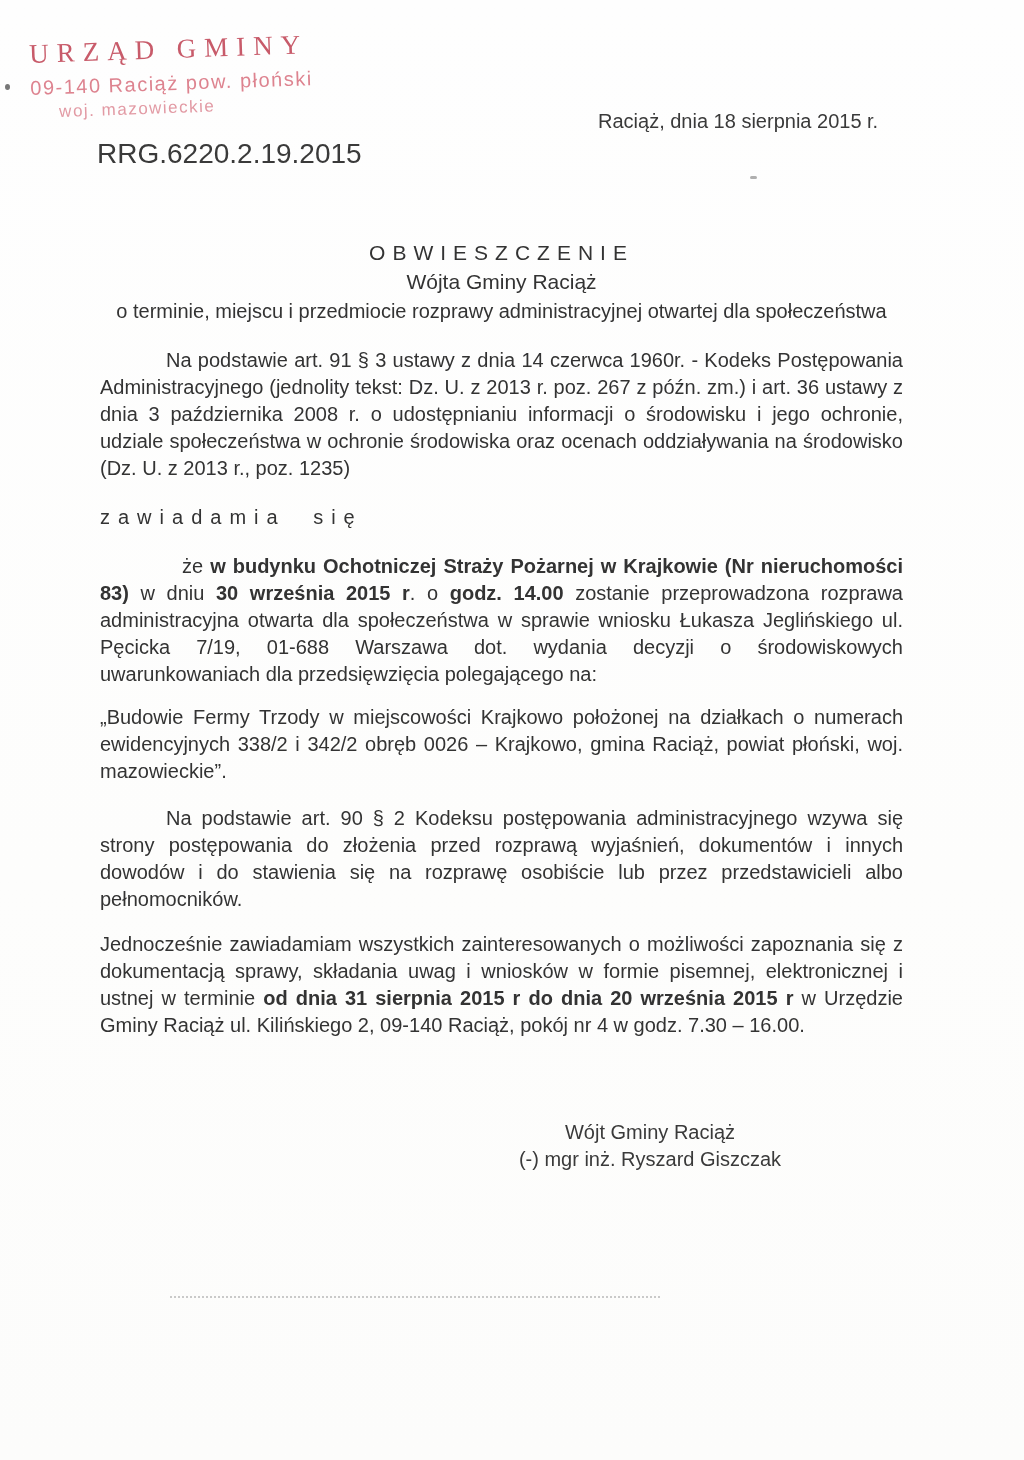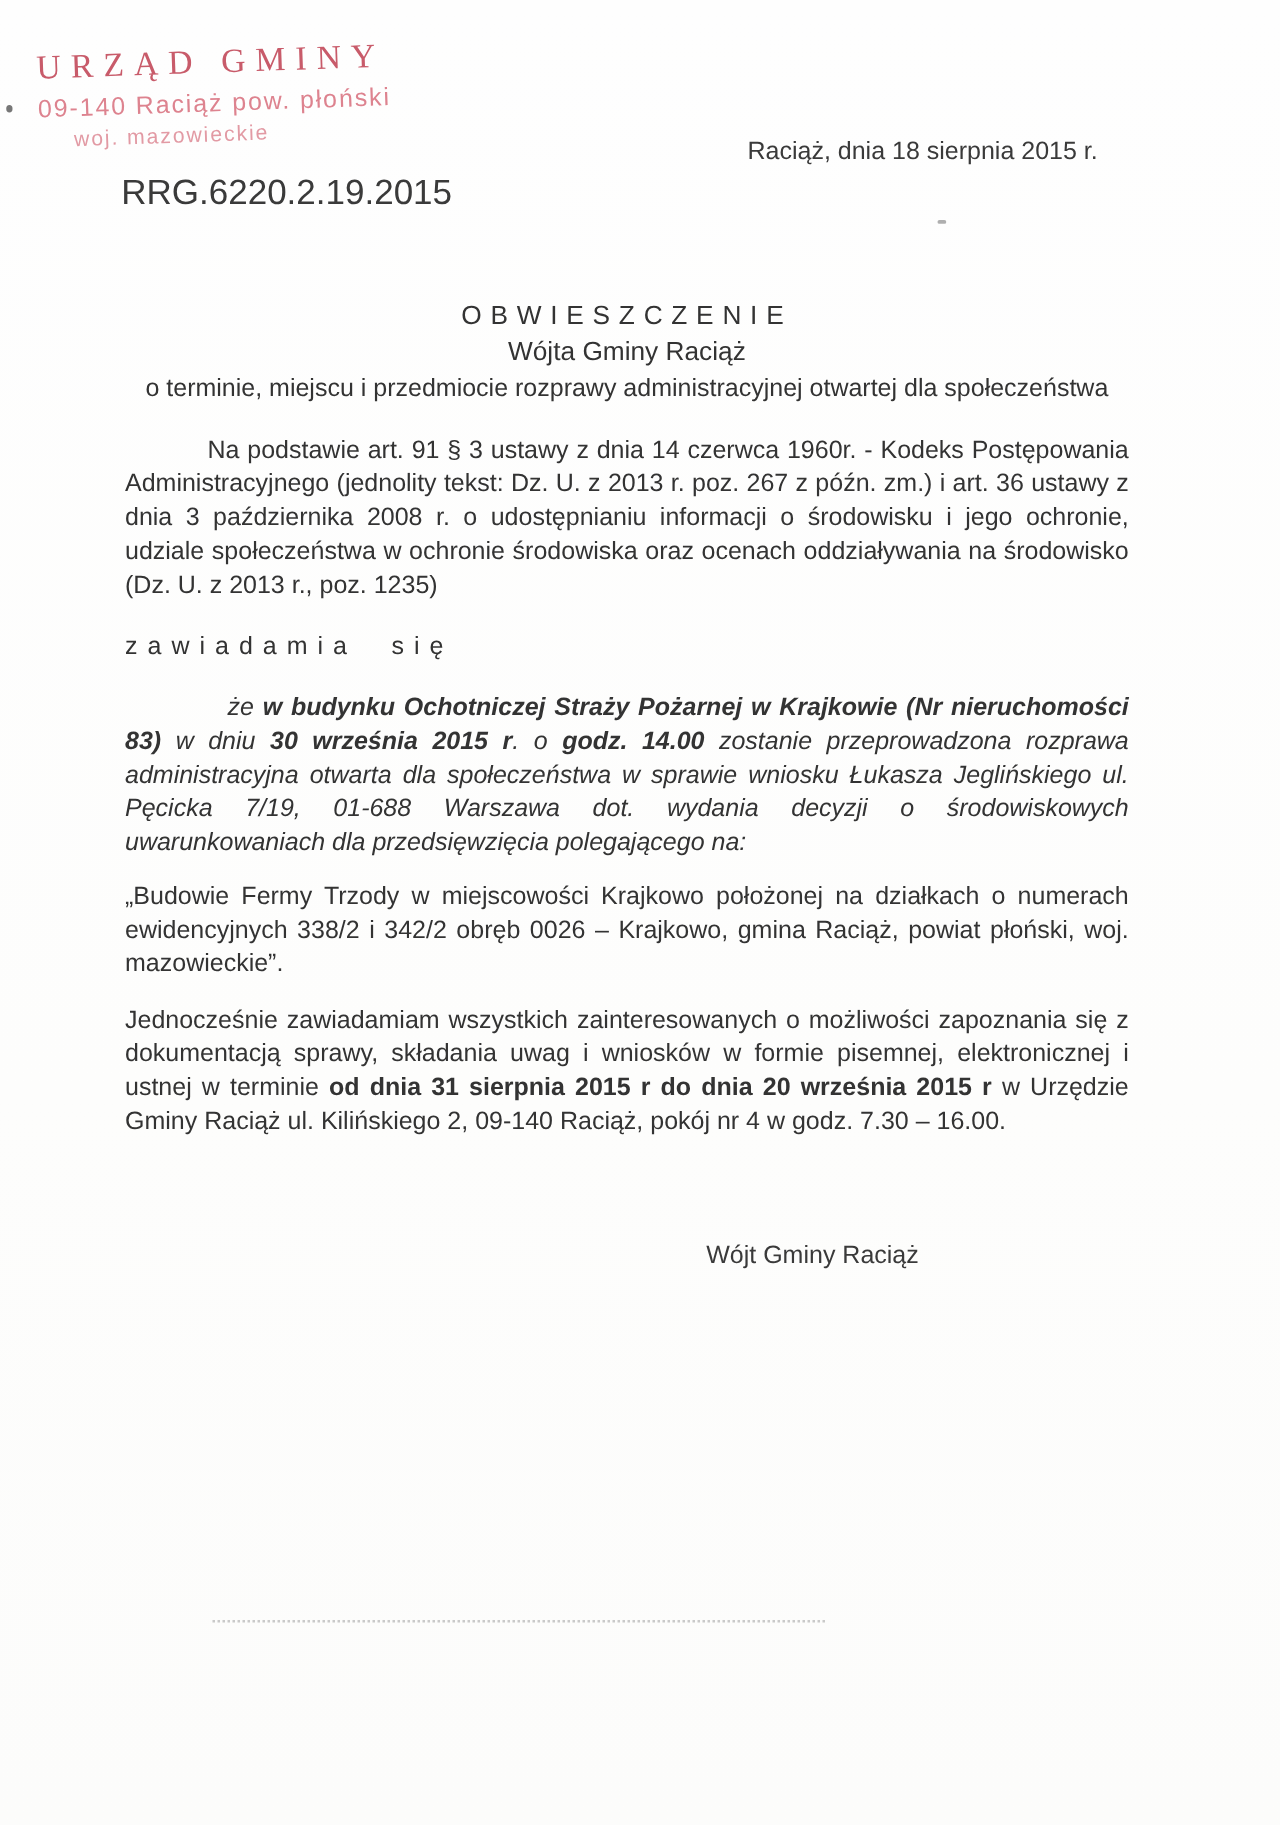--- a/index.html
+++ b/index.html
@@ -65,21 +65,21 @@
   .title { text-align: center; }
   .t1 { font-weight: normal; font-size: 21px; letter-spacing: 7px; line-height: 26px; }
   .t2 { font-size: 21px; line-height: 27px; margin-top: 2px; }
   .t3 { font-weight: normal; line-height: 27px; margin-top: 3px; }
   p.body {
     text-align: justify;
     text-align-last: left;
     margin-top: 22px;
   }
   .indent    { text-indent: 66px; }
-  .indent-lg { text-indent: 82px; font-style: italic; }
+  .indent-lg { text-indent: 82px; }
   .subhead {
     text-align: center;
     font-weight: normal;
     letter-spacing: 8px;
     word-spacing: 14px;
     margin-top: 18px;
   }
   .b { font-weight: bold; }
   .bold-block { font-weight: normal; margin-top: 16px !important; }
   .p4 { margin-top: 20px !important; }
@@ -125,24 +125,26 @@
     </div>
 
     <p class="body indent">Na podstawie art. 91 § 3 ustawy z dnia 14 czerwca 1960r. - Kodeks Postępowania Administracyjnego (jednolity tekst: Dz. U. z 2013 r. poz. 267 z późn. zm.) i art. 36 ustawy z dnia 3 października 2008 r. o udostępnianiu informacji o środowisku i jego ochronie, udziale społeczeństwa w ochronie środowiska oraz ocenach oddziaływania na środowisko (Dz. U. z 2013 r., poz. 1235)</p>
 
     <p class="body subhead">zawiadamia się</p>
 
     <p class="body indent-lg"><span>że </span><span class="b">w budynku Ochotniczej Straży Pożarnej w Krajkowie (Nr nieruchomości 83)</span><span> w dniu </span><span class="b">30 września 2015 r</span><span>. o </span><span class="b">godz. 14.00</span><span> zostanie przeprowadzona rozprawa administracyjna otwarta dla społeczeństwa w sprawie wniosku Łukasza Jeglińskiego ul. Pęcicka 7/19, 01-688 Warszawa dot. wydania decyzji o środowiskowych uwarunkowaniach dla przedsięwzięcia polegającego na:</span></p>
 
     <p class="body bold-block">„Budowie Fermy Trzody w miejscowości Krajkowo położonej na działkach o numerach ewidencyjnych 338/2 i 342/2 obręb 0026 – Krajkowo, gmina Raciąż, powiat płoński, woj. mazowieckie”.</p>
 
+    <p class="body indent p4">Na podstawie art. 90 § 2 Kodeksu postępowania administracyjnego wzywa się strony postępowania do złożenia przed rozprawą wyjaśnień, dokumentów i innych dowodów i do stawienia się na rozprawę osobiście lub przez przedstawicieli albo pełnomocników.</p>
 
     <p class="body p5"><span>Jednocześnie zawiadamiam wszystkich zainteresowanych o możliwości zapoznania się z dokumentacją sprawy, składania uwag i wniosków w formie pisemnej, elektronicznej i ustnej w terminie </span><span class="b">od dnia 31 sierpnia 2015 r do dnia 20 września 2015 r</span><span> w Urzędzie Gminy Raciąż ul. Kilińskiego 2, 09-140 Raciąż, pokój nr 4 w godz. 7.30 – 16.00.</span></p>
 
     <div class="signature">
       <div>Wójt Gminy Raciąż</div>
+      <div>(-) mgr inż. Ryszard Giszczak</div>
     </div>
 
   </div>
 
   <div class="dashline"></div>
 
 </div>
 
 </body></html>

